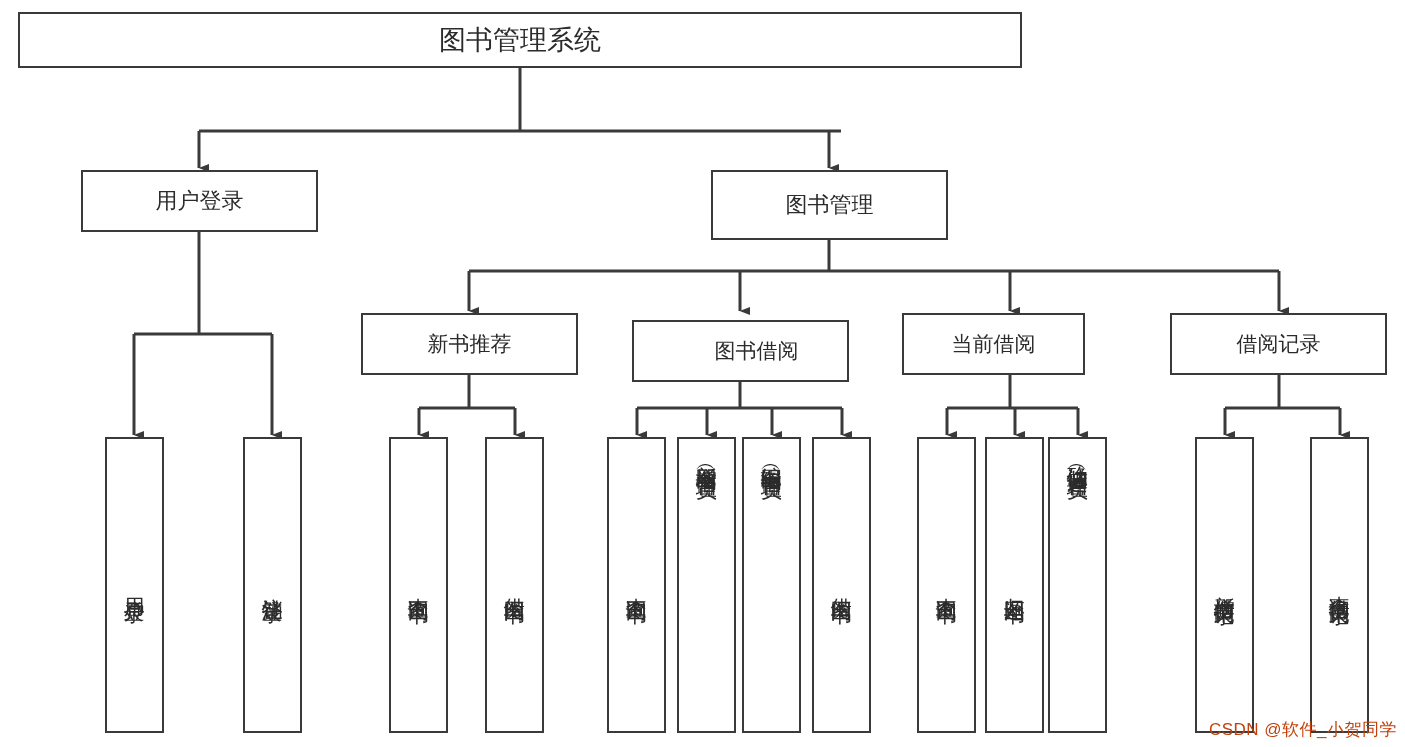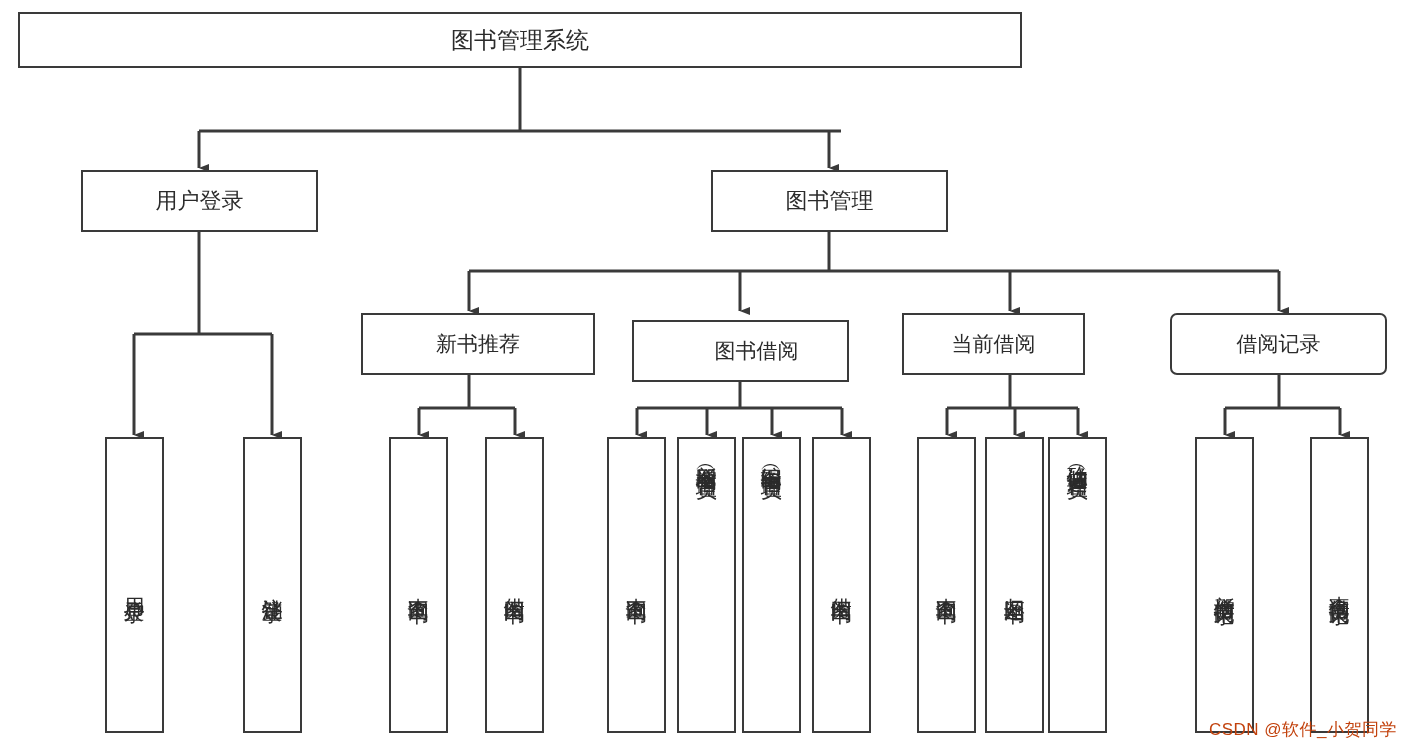--- a/index.html
+++ b/index.html
@@ -33,21 +33,21 @@
     align-items: center;
     justify-content: center;
     color: #2b2b2b;
   }
   .node-label {
     display: block;
     text-align: center;
     line-height: 1.22;
     white-space: pre;
   }
-  .level0 .node-label { font-size: 23px; }
+  .level0 .node-label { font-size: 27px; }
   .level1 .node-label { font-size: 22px; }
   .level2 .node-label { font-size: 21px; }
   .leaf .node-label {
     font-size: 21px;
     writing-mode: vertical-rl;
     text-orientation: upright;
     letter-spacing: 2px;
   }
   .leaf {
     align-items: flex-start;
@@ -121,34 +121,34 @@
     </g>
   </svg>
 
   <div class="node level0" style="left:18px; top:12px; width:1004px; height:56px;">
     <span class="node-label">图书管理系统</span>
   </div>
 
   <div class="node level1" style="left:81px; top:170px; width:237px; height:62px;">
     <span class="node-label">用户登录</span>
   </div>
-  <div class="node level1" style="left:711px; top:170px; width:237px; height:62px;">
+  <div class="node level1" style="left:711px; top:170px; width:237px; height:70px;">
     <span class="node-label">图书管理</span>
   </div>
 
-  <div class="node level2" style="left:361px; top:313px; width:234px; height:62px;">
+  <div class="node level2" style="left:361px; top:313px; width:217px; height:62px;">
     <span class="node-label">新书推荐</span>
   </div>
   <div class="node level2" style="left:632px; top:320px; width:217px; height:62px;padding-left:32px;">
     <span class="node-label">图书借阅</span>
   </div>
   <div class="node level2" style="left:902px; top:313px; width:183px; height:62px;">
     <span class="node-label">当前借阅</span>
   </div>
-  <div class="node level2" style="left:1170px; top:313px; width:217px; height:62px;border-radius:7px;">
+  <div class="node level2" style="left:1170px; top:313px; width:217px; height:62px;">
     <span class="node-label">借阅记录</span>
   </div>
 
   <div class="node leaf short-text" style="left:105px; top:437px; width:59px; height:296px;">
     <span class="node-label">用户登录</span>
   </div>
   <div class="node leaf short-text" style="left:243px; top:437px; width:59px; height:296px;">
     <span class="node-label">注销登录</span>
   </div>
 

